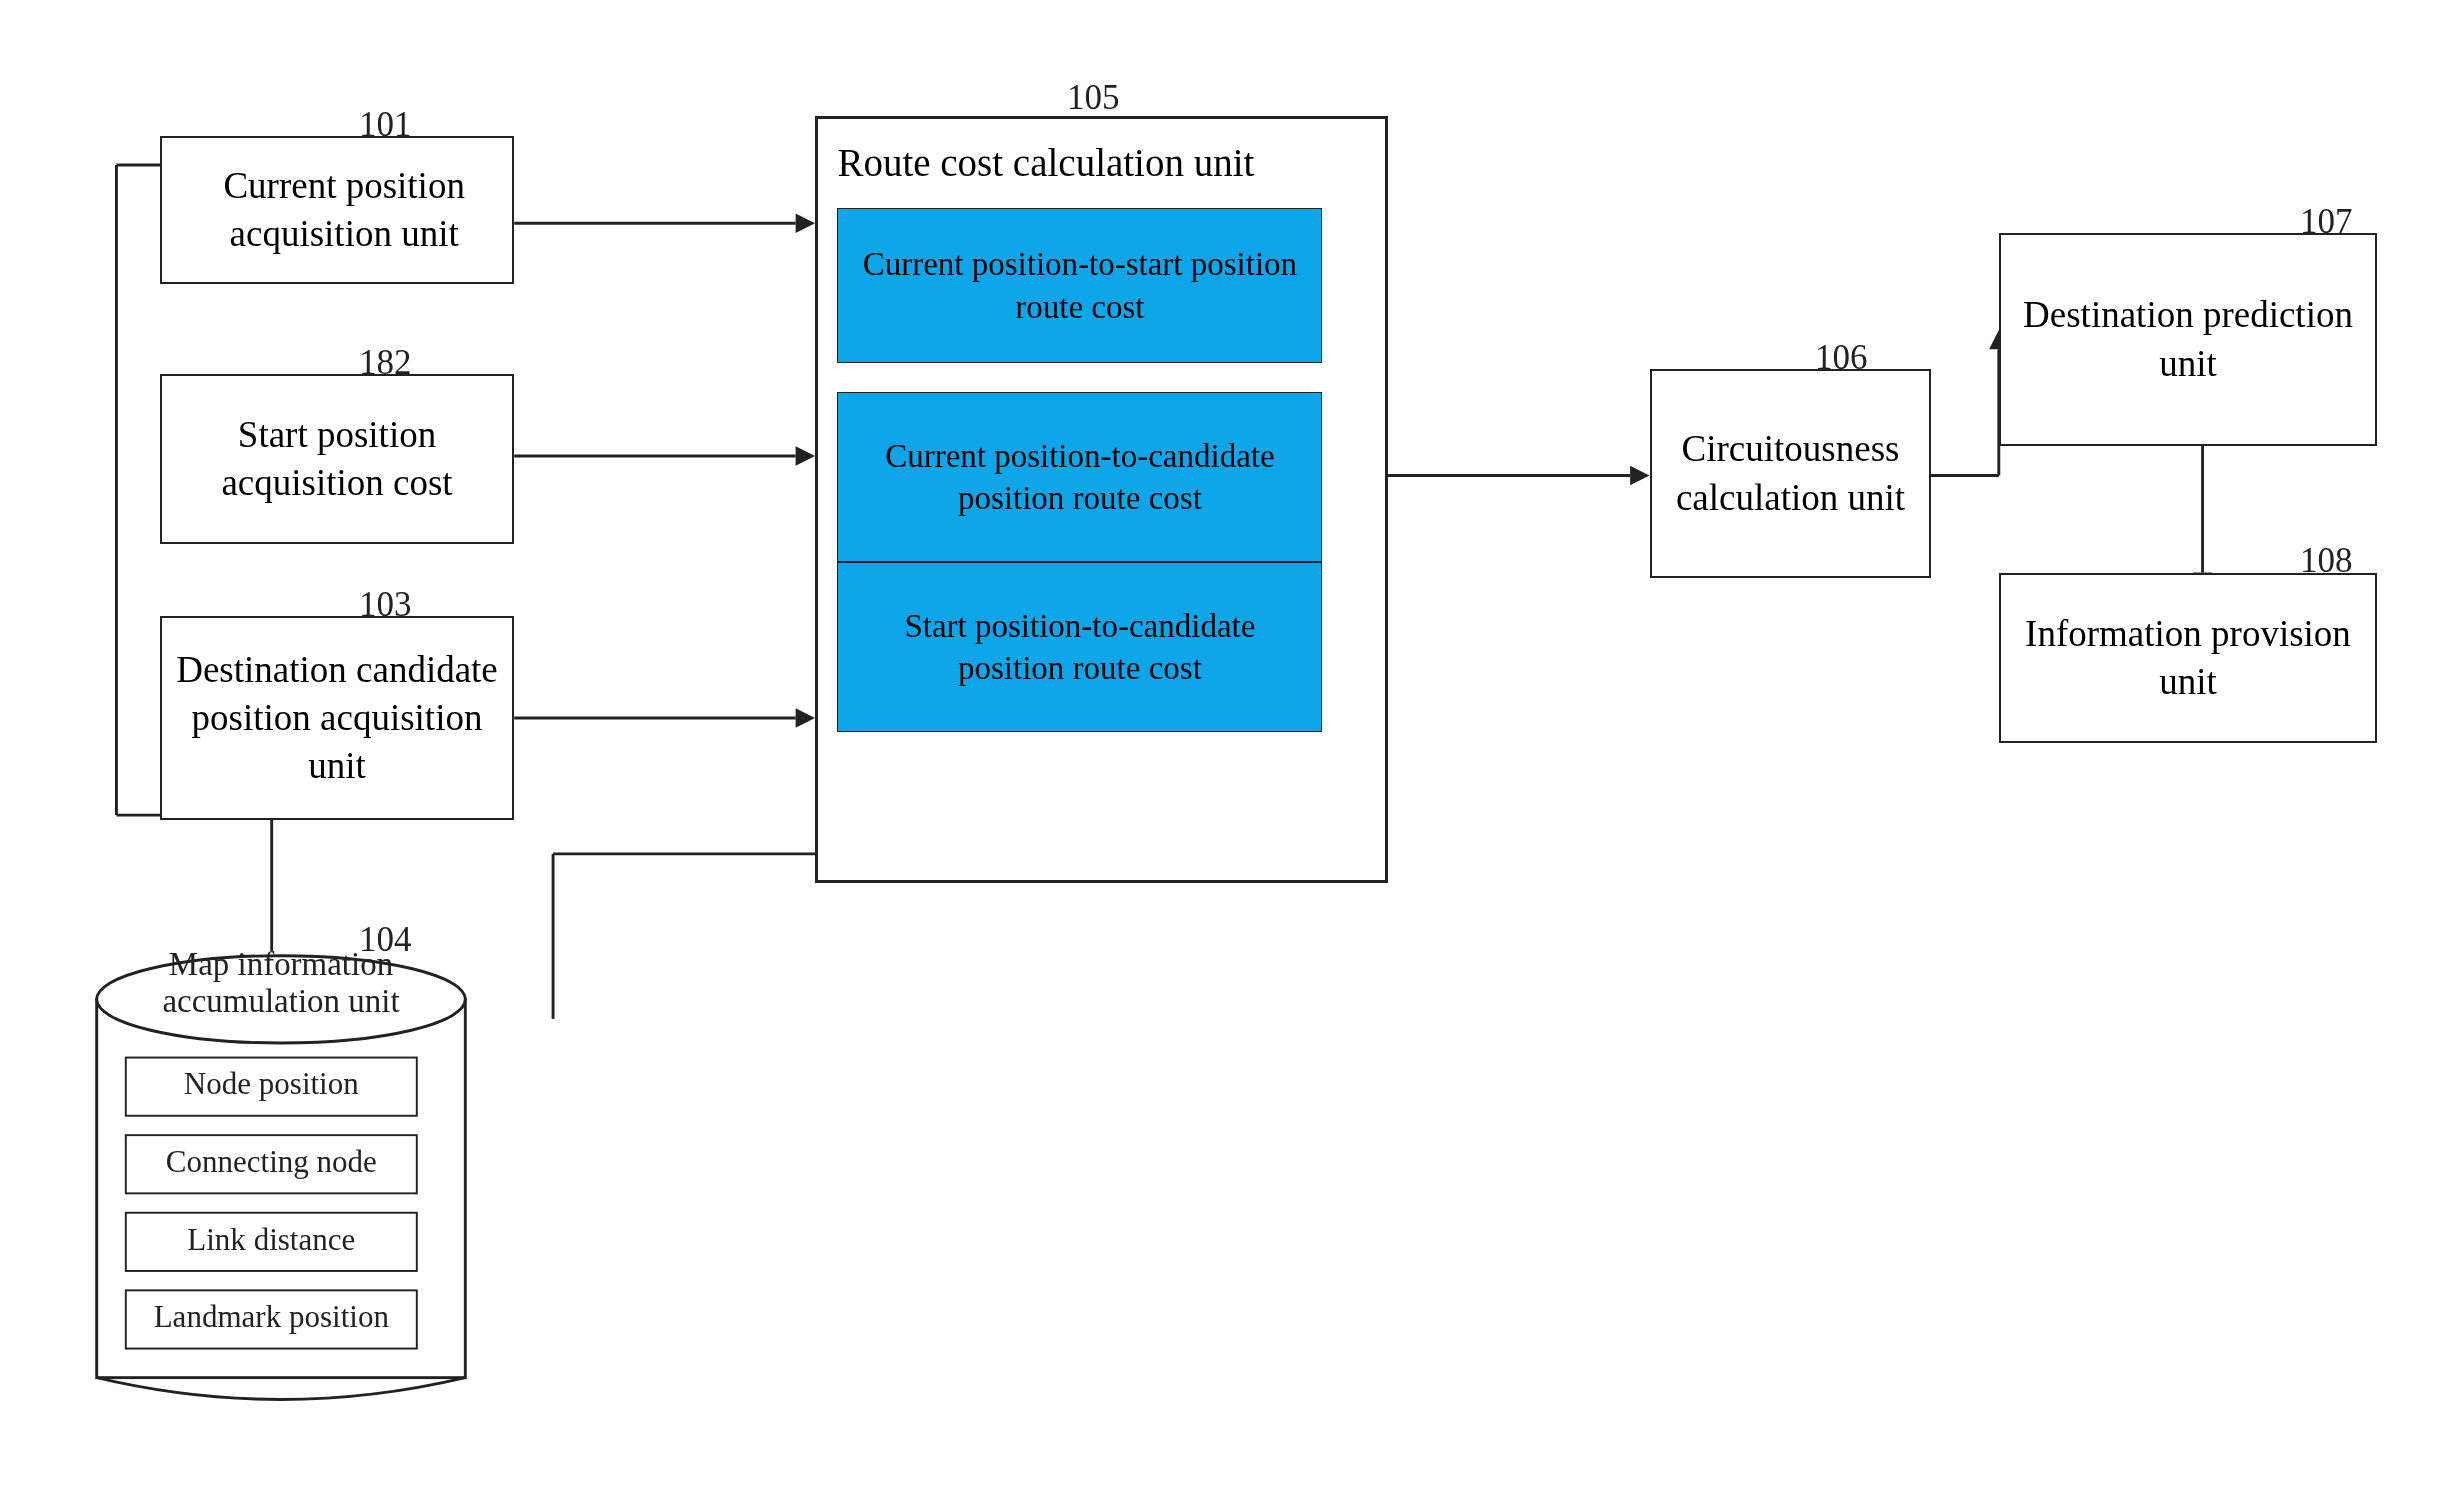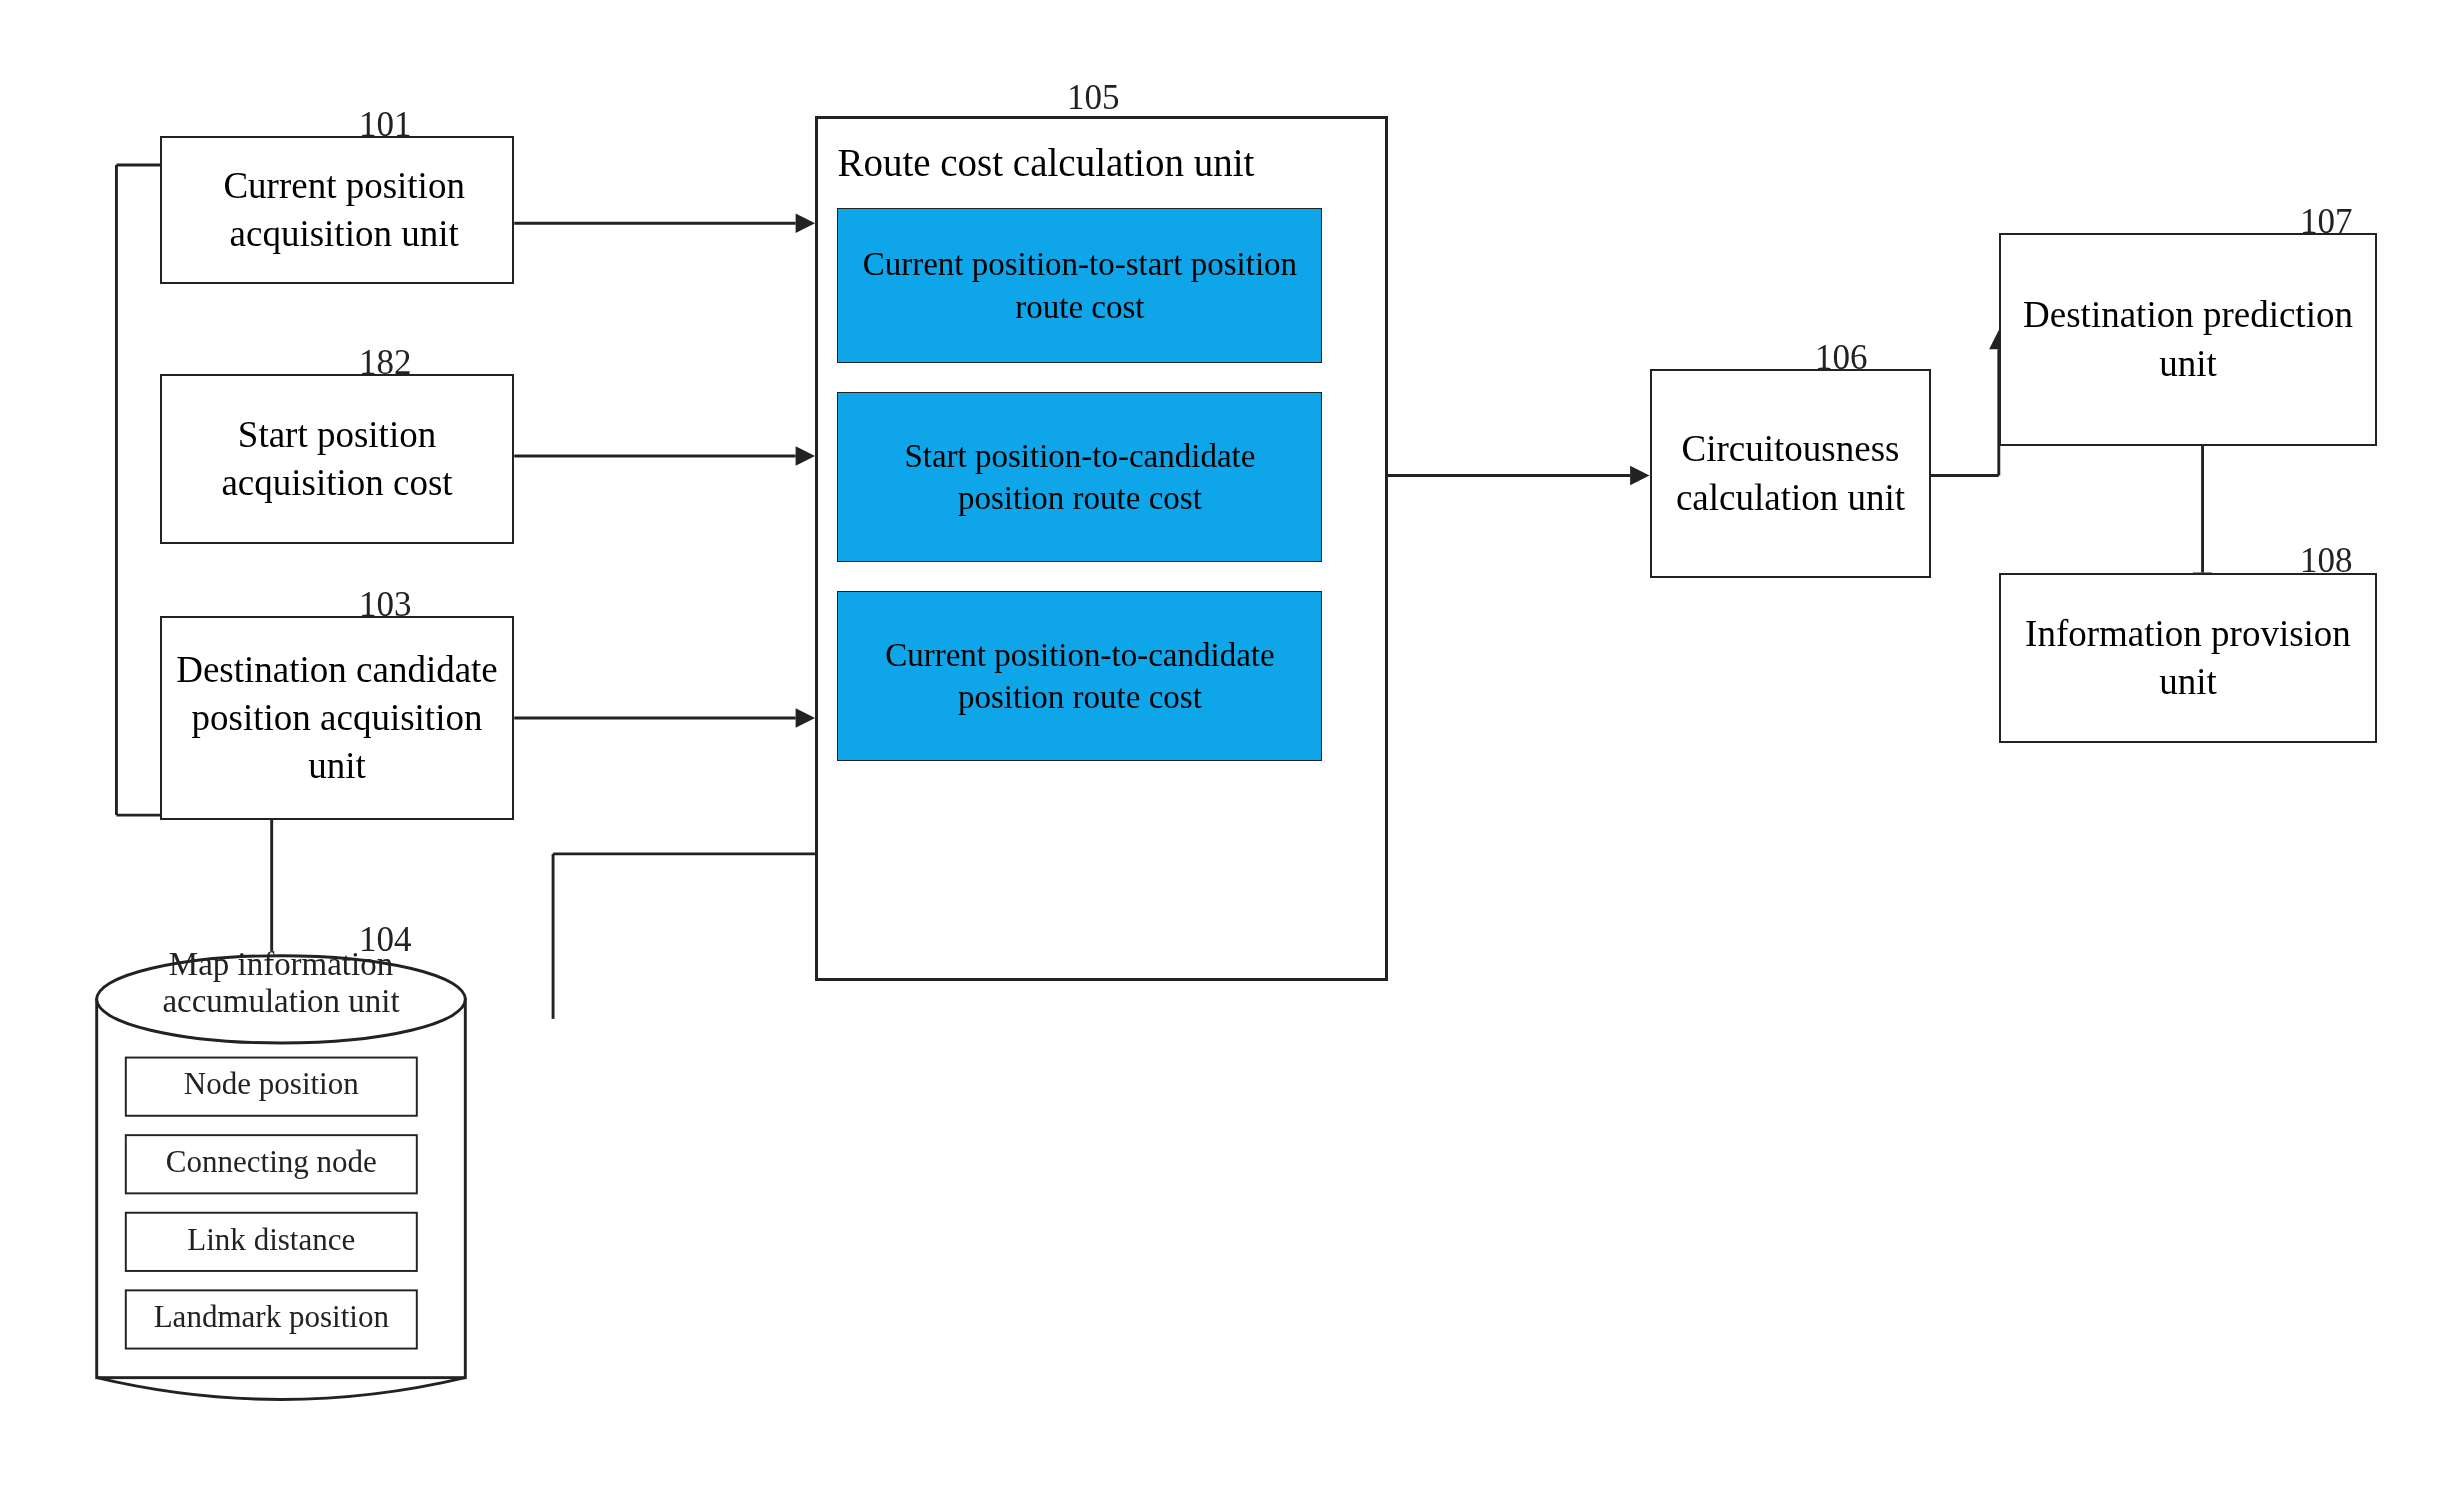--- a/index.html
+++ b/index.html
@@ -136,28 +136,28 @@
 
     <rect x="40" y="275" width="300" height="60" fill="#fff" stroke="#222" stroke-width="2"></rect>
     <text x="190" y="313" text-anchor="middle" font-size="32" font-family="Times New Roman, serif" fill="#222">Link distance</text>
 
     <rect x="40" y="355" width="300" height="60" fill="#fff" stroke="#222" stroke-width="2"></rect>
     <text x="190" y="393" text-anchor="middle" font-size="32" font-family="Times New Roman, serif" fill="#222">Landmark position</text>
   </svg>
 
   <span class="label-num" style="left:359px; top:920px;">104</span>
 
-  <div class="box box-bold" style="left:815px; top:116px; width:573px; height:865px; align-items:flex-start; justify-content:flex-start; padding:19.4px; flex-direction:column;">
+  <div class="box box-bold" style="left:815px; top:116px; width:573px; height:767px; align-items:flex-start; justify-content:flex-start; padding:19.4px; flex-direction:column;">
     <span style="font-size:39px; margin-bottom:19.4px; display:block; text-align:left;">Route cost calculation unit</span>
 
     <div class="inner-box" style="position:relative; left:0; top:0; width:485px; height:155px; margin-bottom:29px;">Current position-to-start position route cost</div>
 
+    <div class="inner-box" style="position:relative; left:0; top:0; width:485px; height:170px;">Current position-to-candidate position route cost</div>
+
     <div class="inner-box" style="position:relative; left:0; top:0; width:485px; height:170px; margin-bottom:29px;">Start position-to-candidate position route cost</div>
-
-    <div class="inner-box" style="position:relative; left:0; top:0; width:485px; height:170px;">Current position-to-candidate position route cost</div>
   </div>
 
   <span class="label-num" style="left:1067px; top:78px;font-family:Liberation Serif, serif;">105</span>
 
   <div class="box" style="left:1650px; top:369px; width:281px; height:209px;">Circuitousness calculation unit</div>
 
   <span class="label-num" style="left:1815px; top:338px;">106</span>
 
   <div class="box" style="left:1999px; top:233px; width:378px; height:213px;">Destination prediction unit</div>
 

